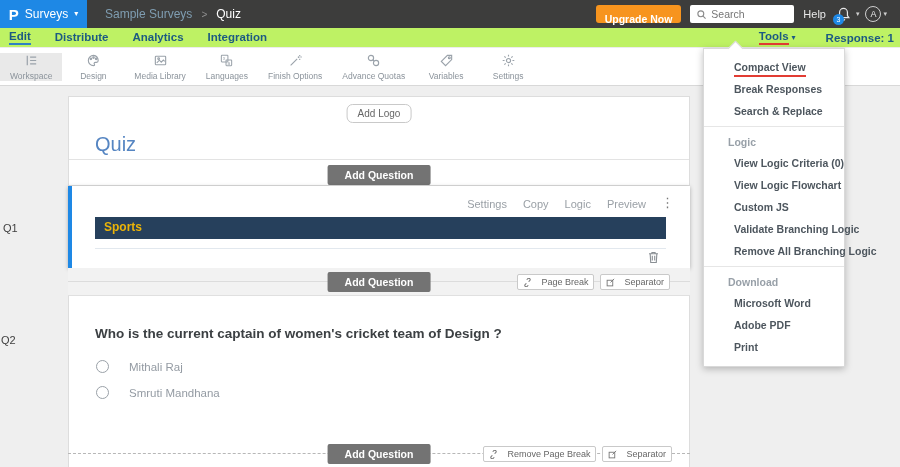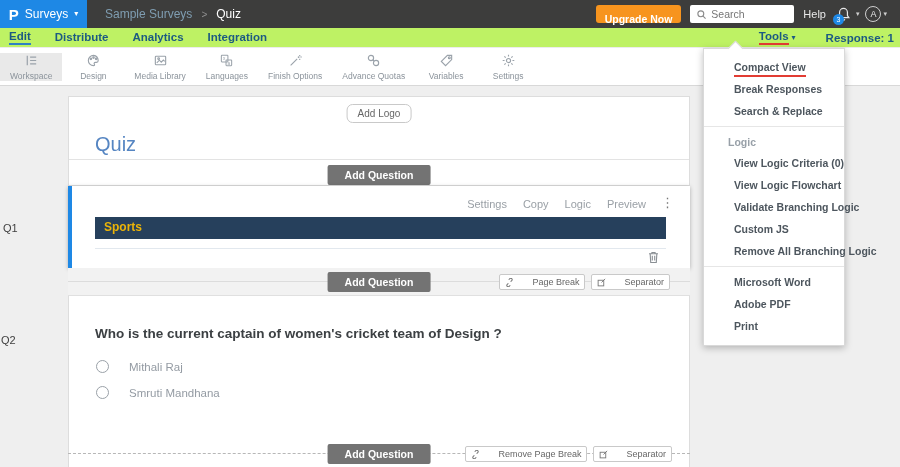--- a/index.html
+++ b/index.html
@@ -64,21 +64,21 @@
   .q-action{cursor:pointer;}
   .kebab{position:absolute;top:9px;right:16px;font-size:13px;color:#777;cursor:pointer;}
   .sports-bar{position:absolute;left:23px;right:24px;top:31px;height:22px;background:#26405c;color:#eab308;font-size:12px;font-weight:bold;line-height:21px;padding-left:9px;cursor:text;}
   .q1-divider{position:absolute;left:23px;right:24px;top:62px;border-top:1px solid #e2e8ee;}
   .trash{position:absolute;right:30px;top:64px;color:#8a8f94;cursor:pointer;}
 
   .break-row{top:182px;height:28px;background:#f2f2f2;border-bottom:1px solid #e0e0e0;}
   .break-line{position:absolute;left:0;right:0;top:13px;border-top:1px solid #dcdcdc;}
   .break-row .addq-center{top:4px;}
   .side-btns{position:absolute;right:20px;top:6px;display:flex;gap:6px;}
-  .mini-btn{display:flex;align-items:center;gap:18px;background:#fff;border:1px solid #c9c9c9;border-radius:2px;font-size:9px;color:#666;padding:2px 5px;cursor:pointer;font-family:inherit;}
+  .mini-btn{display:flex;align-items:center;gap:9px;background:#fff;border:1px solid #c9c9c9;border-radius:2px;font-size:9px;color:#666;padding:2px 5px;cursor:pointer;font-family:inherit;}
 
   .q2-card{top:210px;height:171px;border-left:1px solid #ddd;border-right:1px solid #ddd;}
   .q2-text{position:absolute;left:26px;top:30px;font-size:13.5px;font-weight:bold;color:#3c4043;}
   .opt-row{position:absolute;left:27px;display:flex;align-items:center;gap:20px;cursor:pointer;}
   .radio{width:13px;height:13px;border:1.5px solid #9aa1a8;border-radius:50%;background:#fff;}
   .opt-label{font-size:11.5px;color:#949ba3;}
 
   .bottom-row{position:absolute;left:68px;top:355px;width:622px;height:26px;}
   .dotted-line{position:absolute;left:0;right:0;top:12px;border-top:1px dashed #b7b7b7;}
   .bottom-row .addq-center{top:3px;}
@@ -335,22 +335,23 @@
   </div>
 
   <div class="menu">
     <div class="menu-item"><span class="hl">Compact View</span></div>
     <div class="menu-item">Break Responses</div>
     <div class="menu-item">Search &amp; Replace</div>
     <div class="menu-divider"></div>
     <div class="menu-header">Logic</div>
     <div class="menu-item">View Logic Criteria (0)</div>
     <div class="menu-item">View Logic Flowchart</div>
+    <div class="menu-item">Custom JS</div>
     <div class="menu-item">Validate Branching Logic</div>
-    <div class="menu-item">Custom JS</div>
     <div class="menu-item">Remove All Branching Logic</div>
     <div class="menu-divider"></div>
+    <div class="menu-header">Download</div>
     <div class="menu-item">Microsoft Word</div>
     <div class="menu-item">Adobe PDF</div>
     <div class="menu-item">Print</div>
   </div>
 
 </div>
 
 </body></html>

